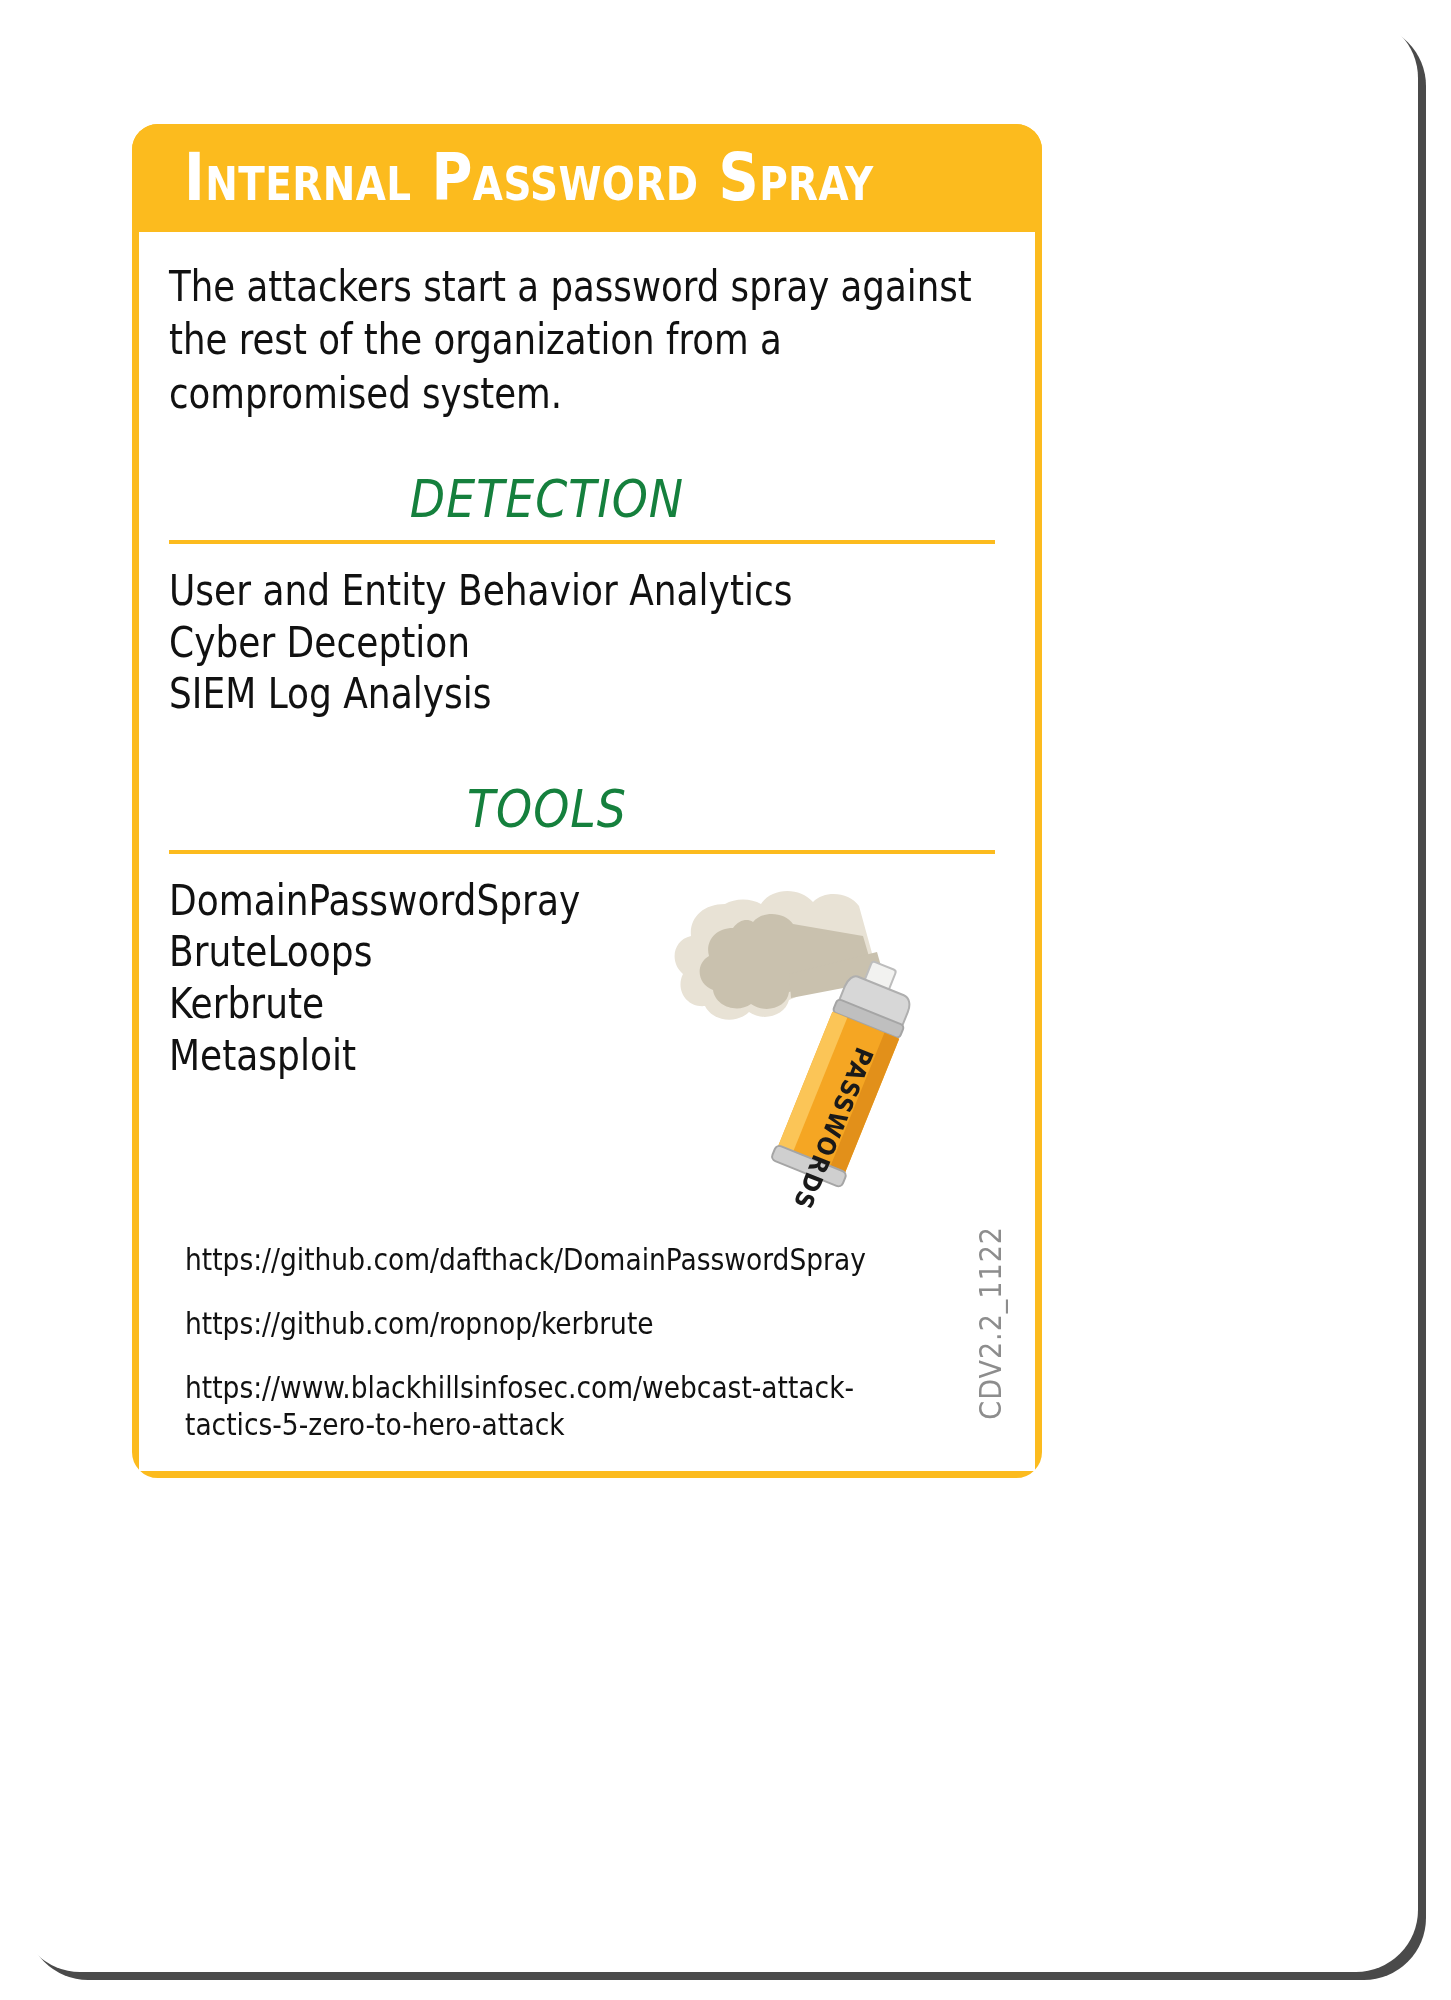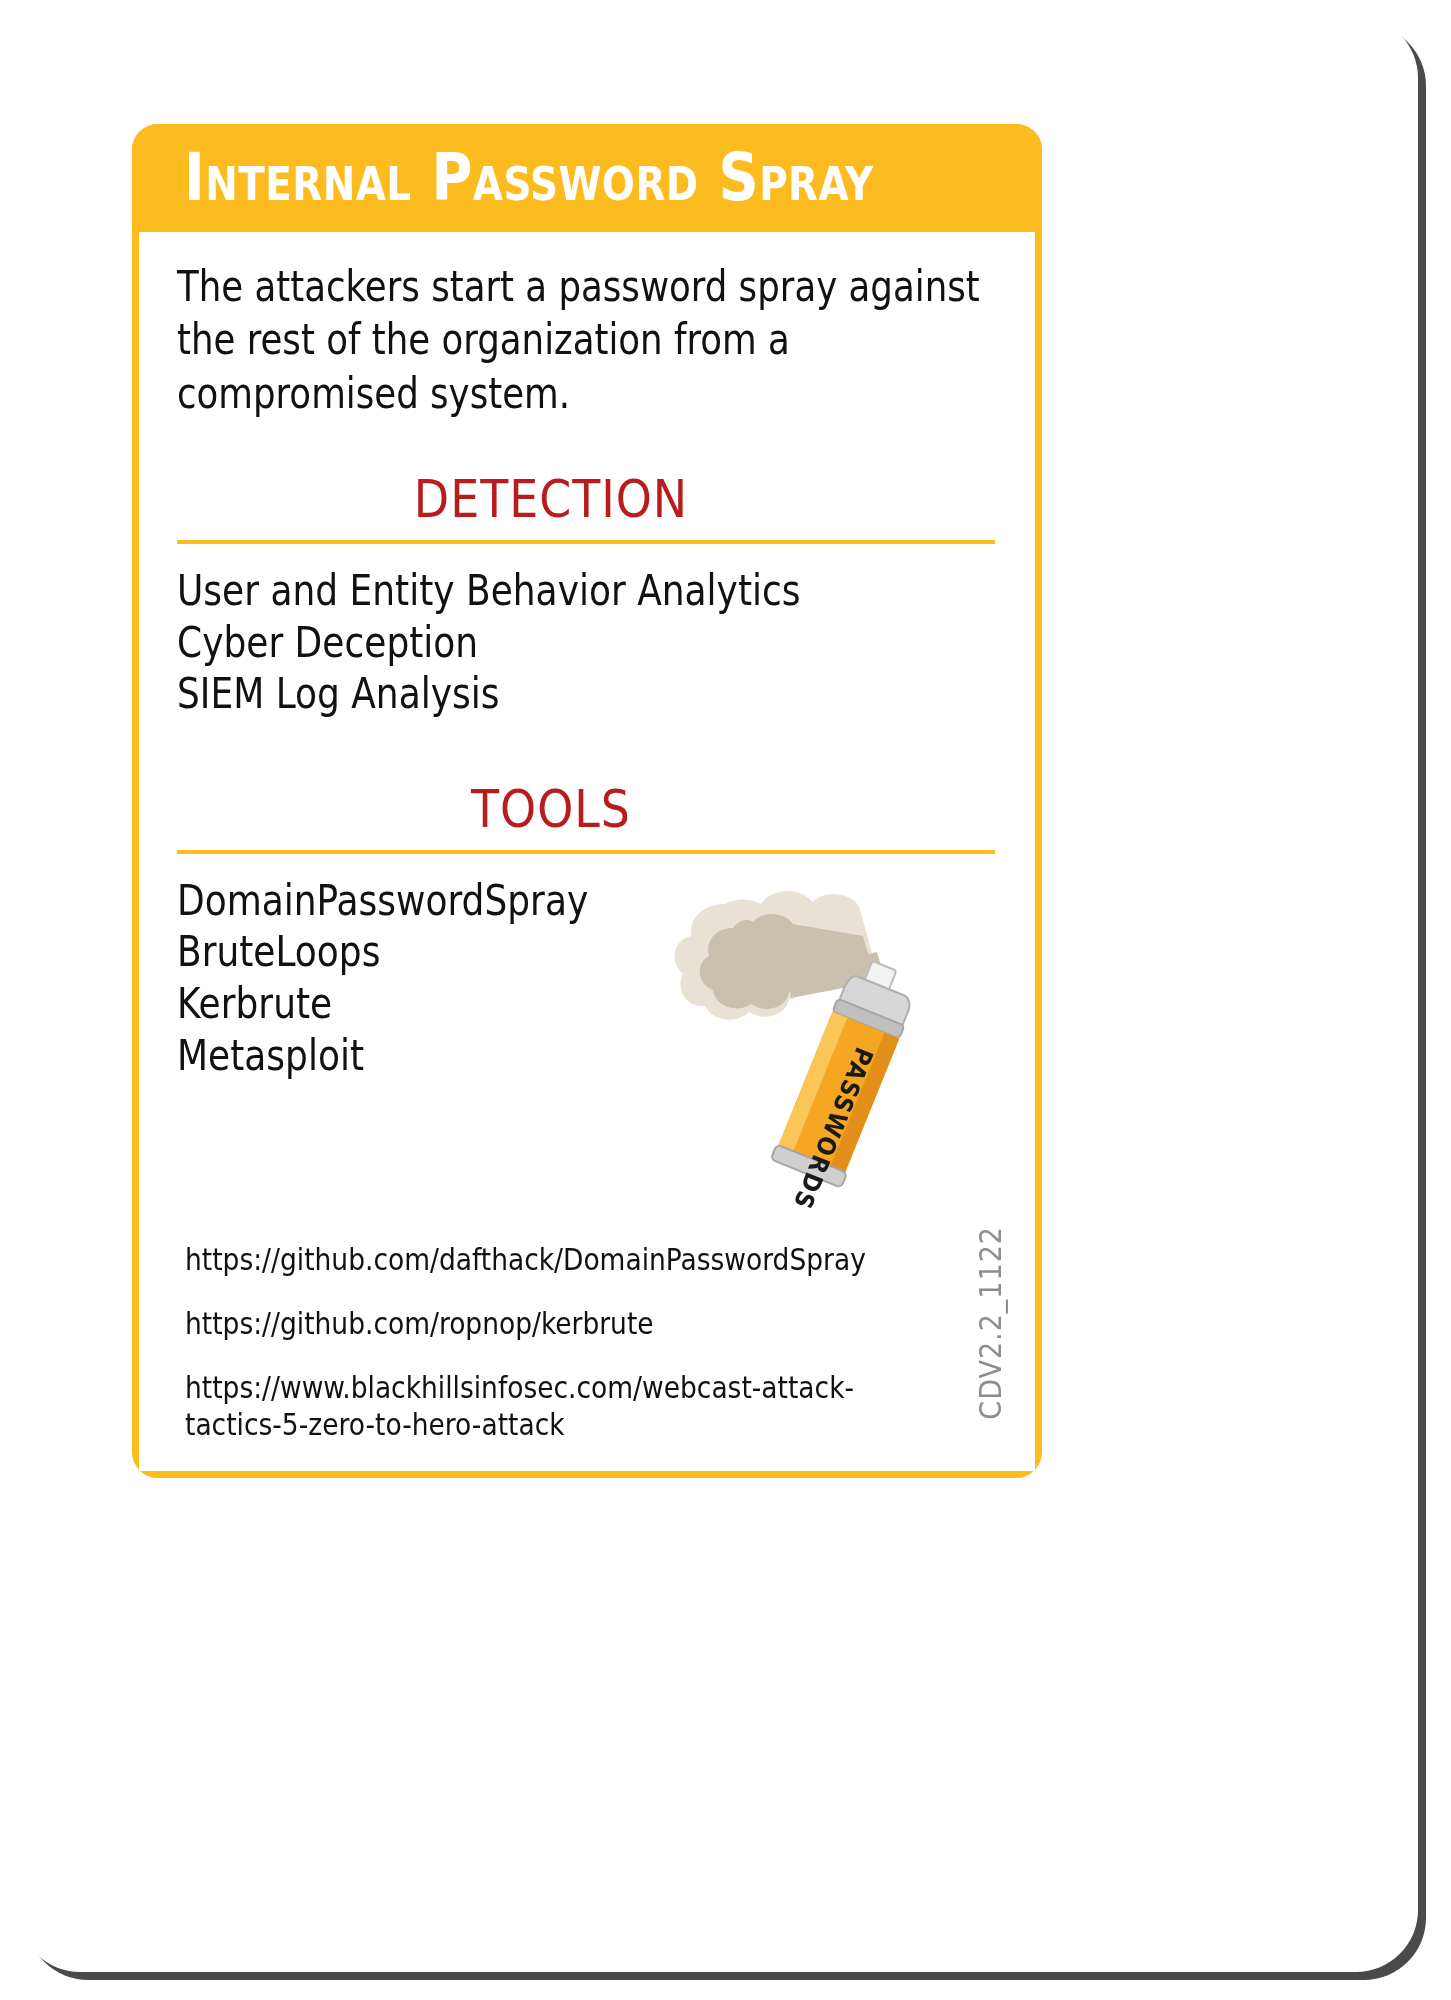--- a/index.html
+++ b/index.html
@@ -73,21 +73,21 @@
     white-space: nowrap;
   }
 
   
   .content {
     position: absolute;
     left: 121px;
     top: 216px;
     width: 896px;
     height: 1239px;
-    padding: 28px 40px 0 38px;
+    padding: 28px 40px 0 30px;
     background: #ffffff;
   }
 
   .body-text {
     font-family: "Liberation Sans Narrow", "DejaVu Sans Condensed", "Liberation Sans", sans-serif;
     font-size: 43px;
     line-height: 1.24;
     color: #111111;
     transform: scaleX(0.92);
     transform-origin: left top;
@@ -95,27 +95,28 @@
   }
 
   
   .section {
     margin-top: 54px;
   }
   .section.tools-section { margin-top: 64px; }
 
   .section-head {
     text-align: center;
-    color: #b91c1c;
+    color: #15803d;
     font-family: "Liberation Sans Narrow", "DejaVu Sans Condensed", "Liberation Sans", sans-serif;
     font-size: 51px;
     font-weight: 400;
     letter-spacing: 1px;
     line-height: 1;
     padding-right: 70px;
+    font-style: italic;
   }
   .section-rule {
     height: 4px;
     background: #FCBB1E;
     margin-top: 15px;
     width: 100%;
   }
 
   .item-list {
     margin-top: 21px;

